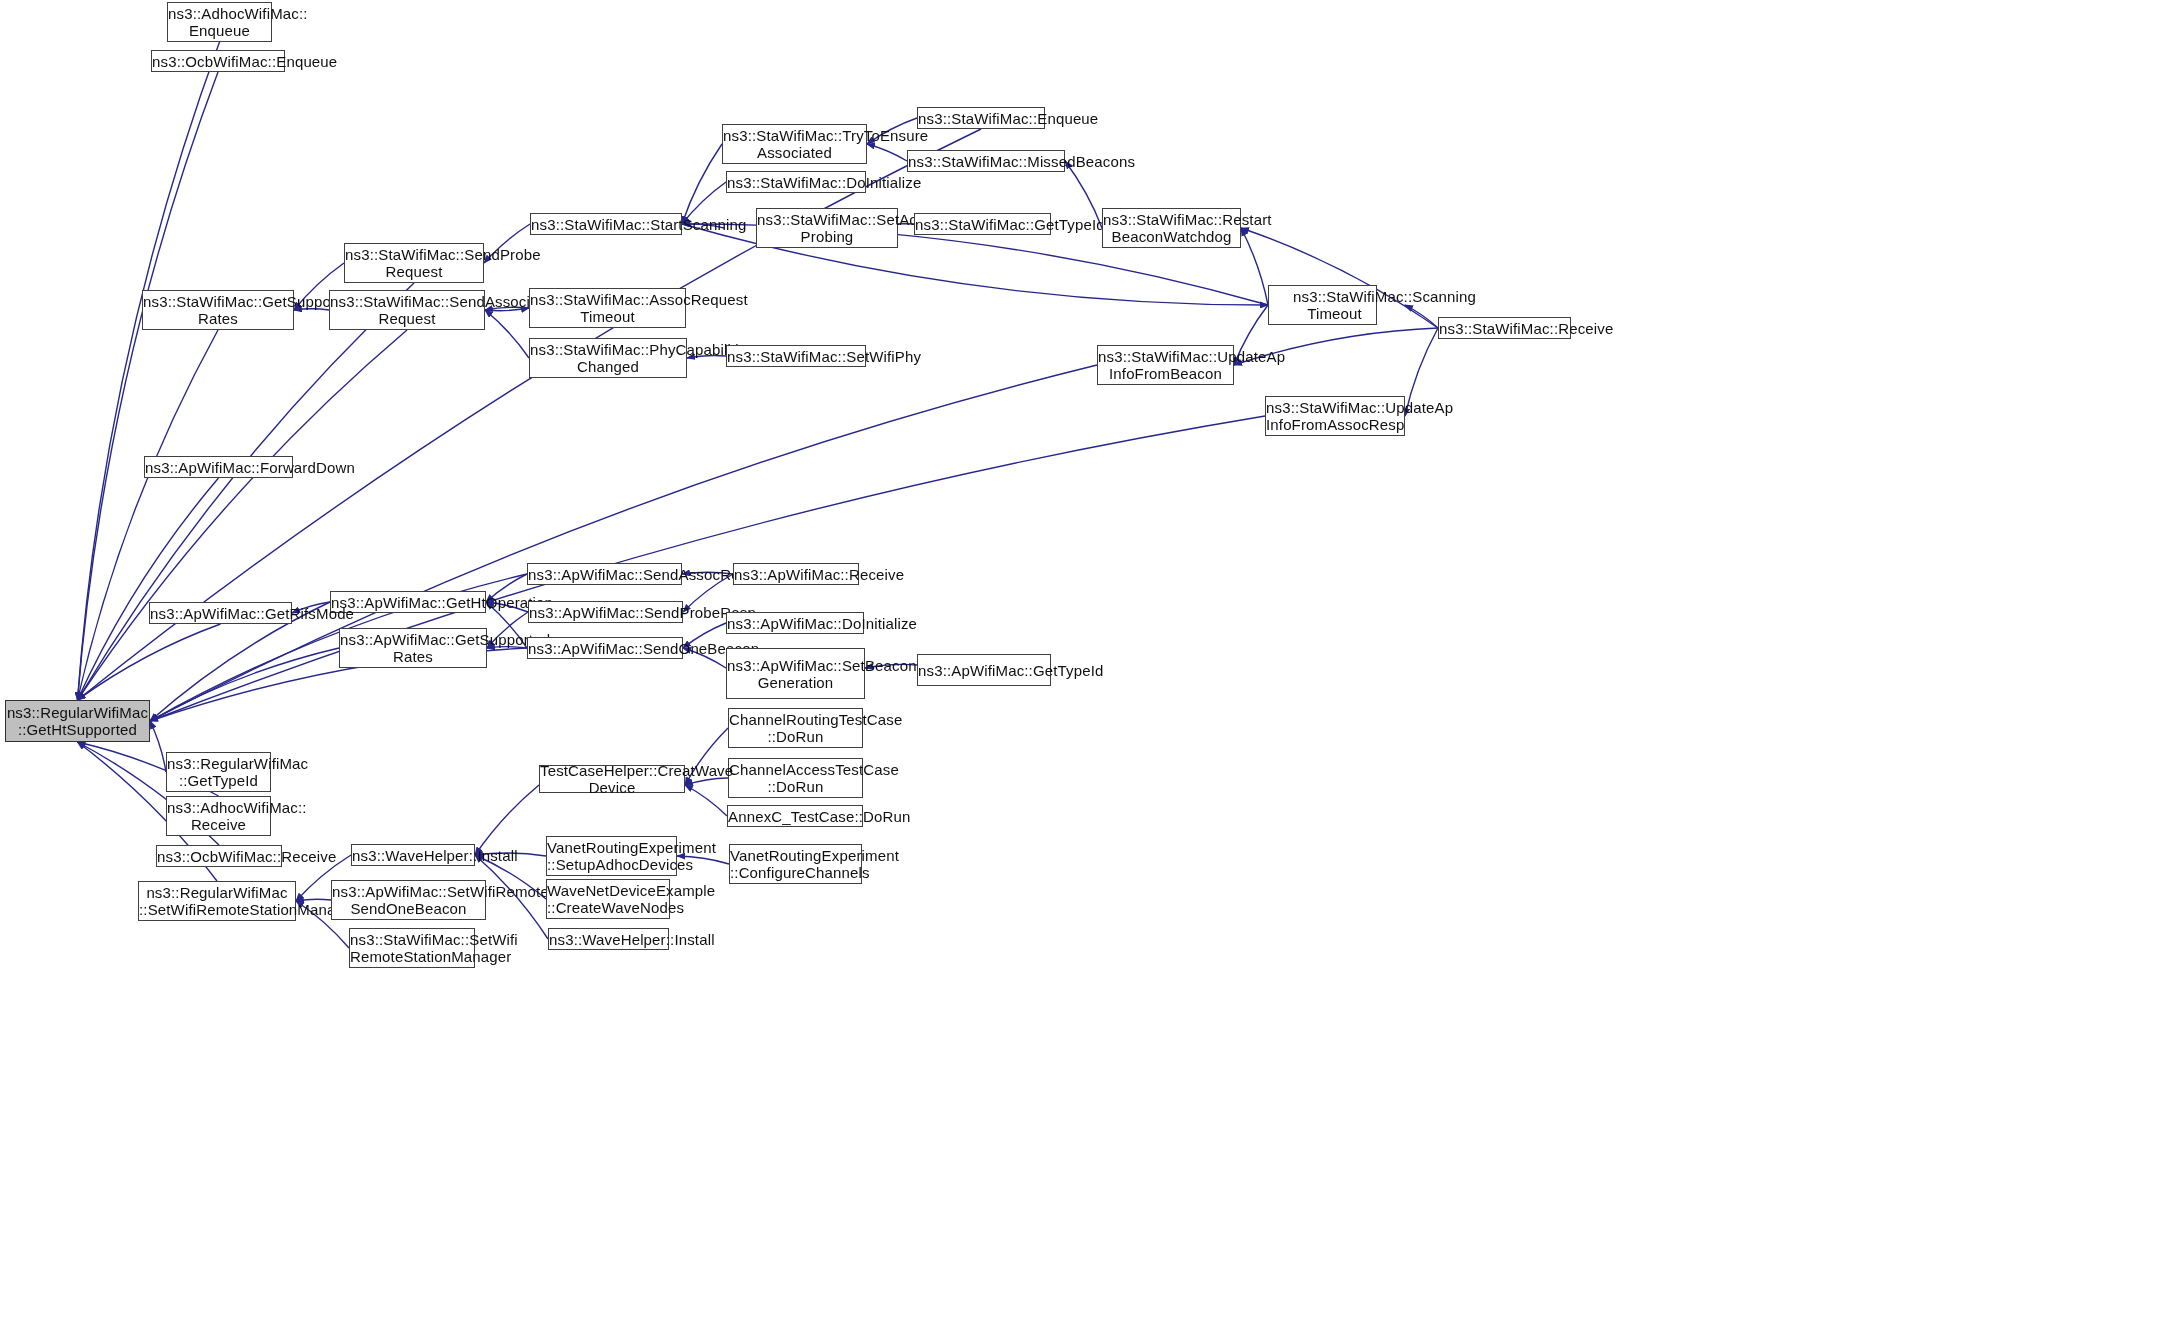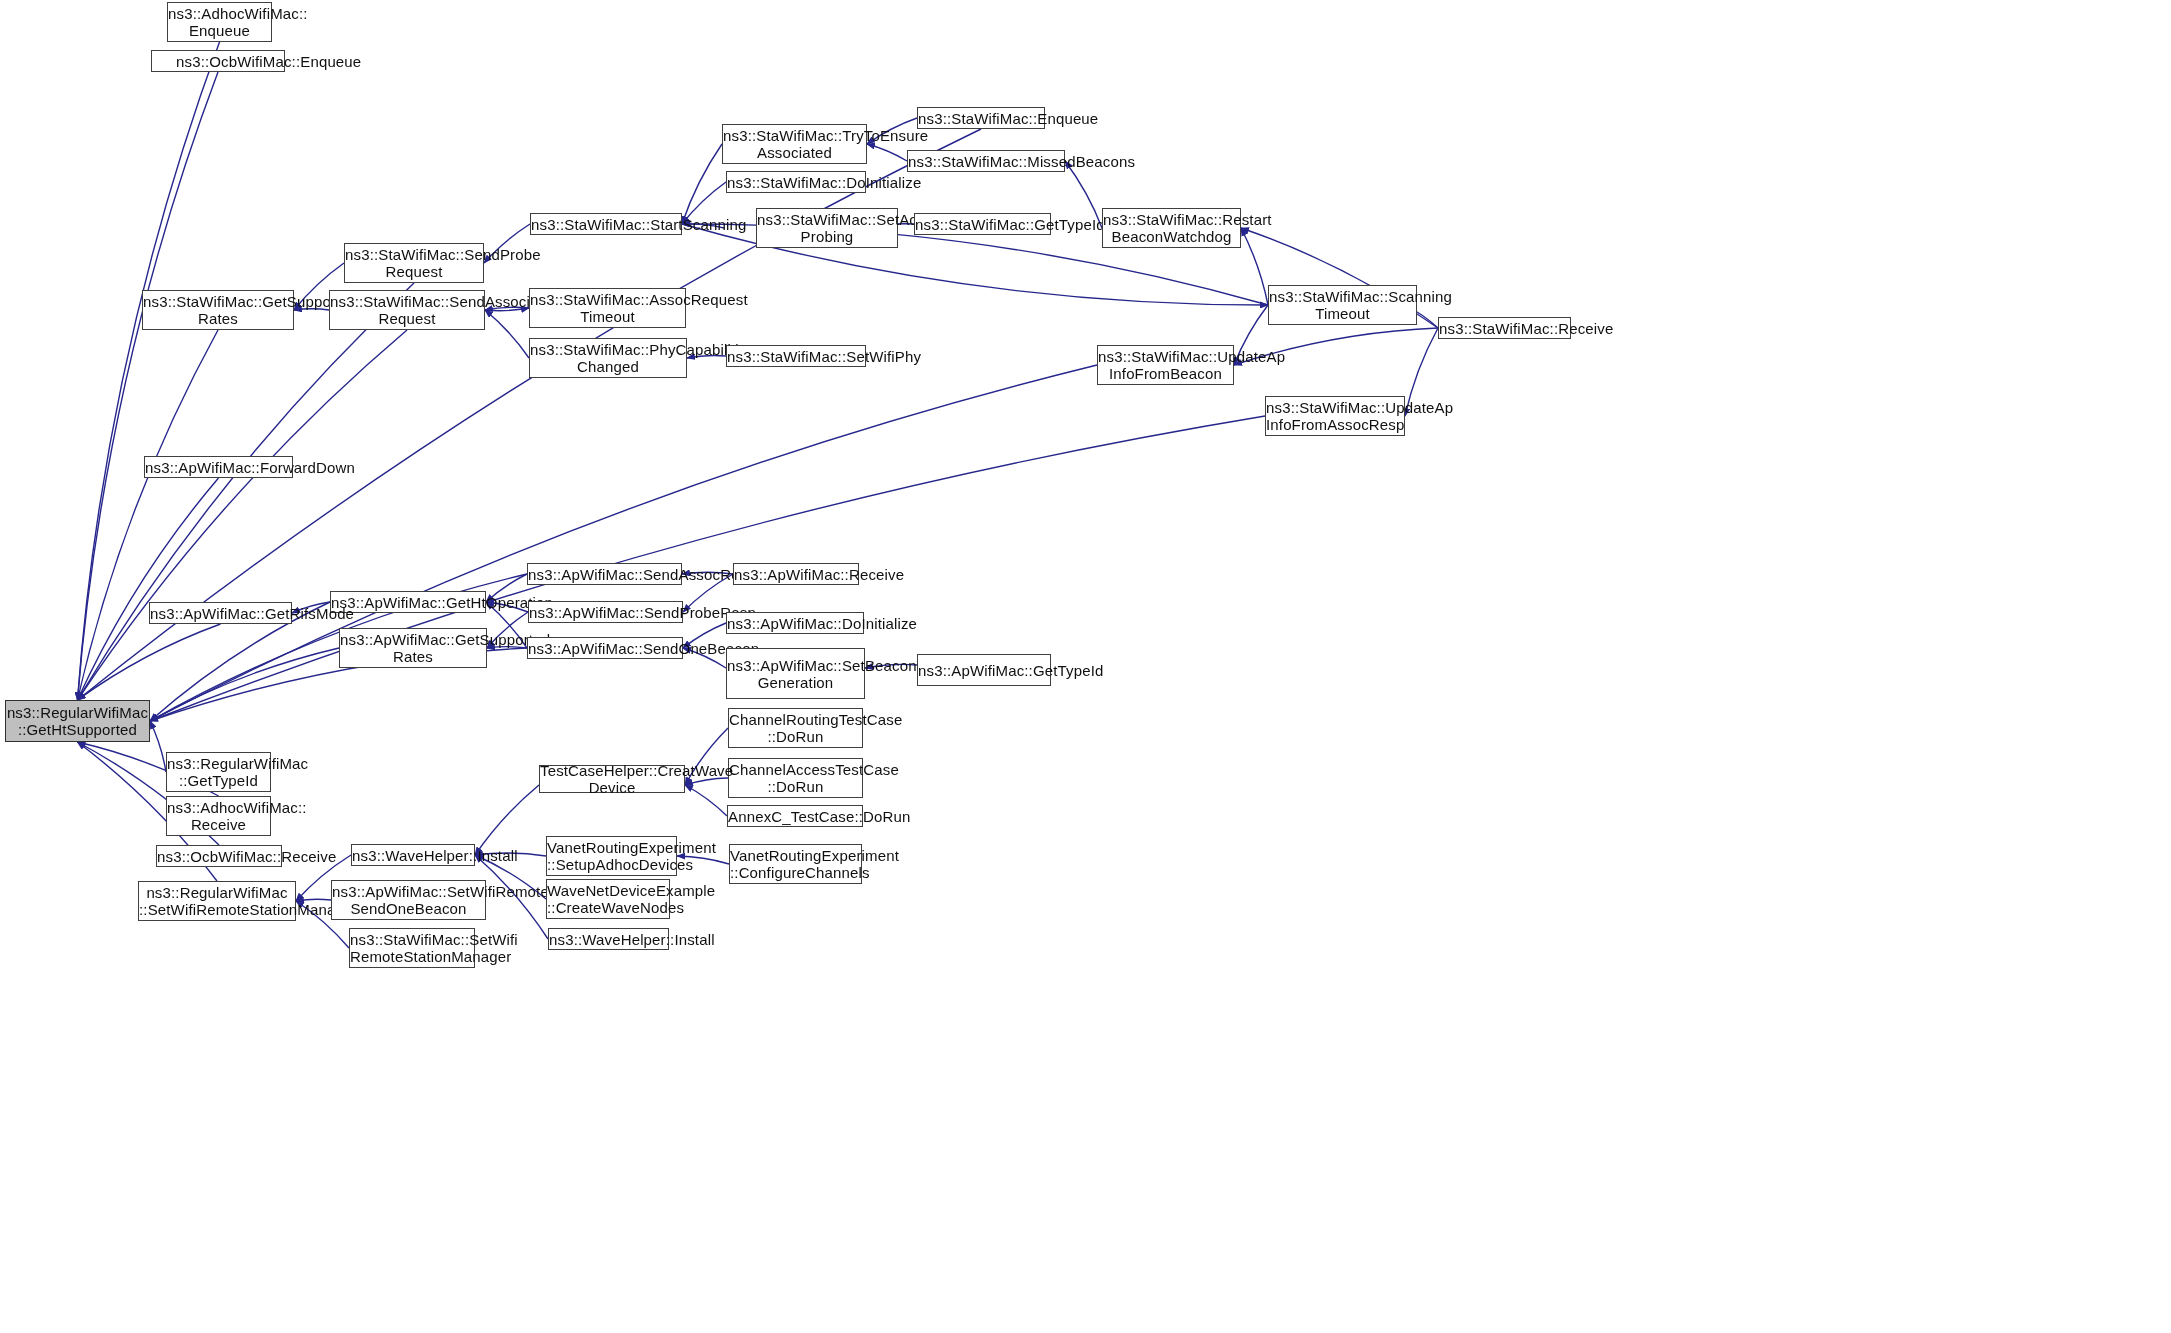--- a/index.html
+++ b/index.html
@@ -123,41 +123,41 @@
         <path d="M546,899 Q513.58,872.03 475,855" fill="none" stroke="#26268c" stroke-width="1.4" marker-end="url(#arrow)"></path>
         <path d="M349,948 Q325.79,920.79 296,901" fill="none" stroke="#26268c" stroke-width="1.4" marker-end="url(#arrow)"></path>
         <path d="M548,939 Q517.38,891.89 475,855" fill="none" stroke="#26268c" stroke-width="1.4" marker-end="url(#arrow)"></path>
       </g>
   </svg>
   <div id="node-group">
       <div class="node center" style="left: 5px; top: 700px; width: 145px; height: 42px;"><span class="node-label">ns3::RegularWifiMac
 ::GetHtSupported</span></div>
       <div class="node" style="left: 167px; top: 2px; width: 105px; height: 40px;"><span class="node-label">ns3::AdhocWifiMac::
 Enqueue</span></div>
-      <div class="node" style="left: 151px; top: 50px; width: 134px; height: 22px; padding-left: 24px;"><span class="node-label">ns3::OcbWifiMac::Enqueue</span></div>
+      <div class="node" style="left: 151px; top: 50px; width: 134px; height: 22px;"><span class="node-label">ns3::OcbWifiMac::Enqueue</span></div>
       <div class="node" style="left: 917px; top: 107px; width: 128px; height: 22px;"><span class="node-label">ns3::StaWifiMac::Enqueue</span></div>
       <div class="node" style="left: 722px; top: 124px; width: 145px; height: 40px;"><span class="node-label">ns3::StaWifiMac::TryToEnsure
 Associated</span></div>
       <div class="node" style="left: 907px; top: 150px; width: 158px; height: 22px;"><span class="node-label">ns3::StaWifiMac::MissedBeacons</span></div>
       <div class="node" style="left: 726px; top: 171px; width: 140px; height: 22px;"><span class="node-label">ns3::StaWifiMac::DoInitialize</span></div>
       <div class="node" style="left: 530px; top: 213px; width: 152px; height: 22px;"><span class="node-label">ns3::StaWifiMac::StartScanning</span></div>
       <div class="node" style="left: 724px; top: 208px; width: 142px; height: 40px; margin-left: 32px;"><span class="node-label">ns3::StaWifiMac::SetActive
 Probing</span></div>
       <div class="node" style="left: 914px; top: 213px; width: 137px; height: 22px;"><span class="node-label">ns3::StaWifiMac::GetTypeId</span></div>
       <div class="node" style="left: 1102px; top: 208px; width: 139px; height: 40px;"><span class="node-label">ns3::StaWifiMac::Restart
 BeaconWatchdog</span></div>
       <div class="node" style="left: 344px; top: 243px; width: 140px; height: 40px;"><span class="node-label">ns3::StaWifiMac::SendProbe
 Request</span></div>
       <div class="node" style="left: 142px; top: 290px; width: 152px; height: 40px;"><span class="node-label">ns3::StaWifiMac::GetSupported
 Rates</span></div>
       <div class="node" style="left: 329px; top: 290px; width: 156px; height: 40px;"><span class="node-label">ns3::StaWifiMac::SendAssociation
 Request</span></div>
       <div class="node" style="left: 529px; top: 288px; width: 157px; height: 40px;"><span class="node-label">ns3::StaWifiMac::AssocRequest
 Timeout</span></div>
-      <div class="node" style="left: 1268px; top: 285px; width: 149px; height: 40px;"><span class="node-label">ns3::StaWifiMac::Scanning
+      <div class="node" style="left: 1268px; top: 285px; width: 109px; height: 40px; padding-left: 24px;"><span class="node-label">ns3::StaWifiMac::Scanning
 Timeout</span></div>
       <div class="node" style="left: 1438px; top: 317px; width: 133px; height: 22px;"><span class="node-label">ns3::StaWifiMac::Receive</span></div>
       <div class="node" style="left: 529px; top: 338px; width: 158px; height: 40px;"><span class="node-label">ns3::StaWifiMac::PhyCapabilities
 Changed</span></div>
       <div class="node" style="left: 726px; top: 345px; width: 140px; height: 22px;"><span class="node-label">ns3::StaWifiMac::SetWifiPhy</span></div>
       <div class="node" style="left: 1097px; top: 345px; width: 137px; height: 40px;"><span class="node-label">ns3::StaWifiMac::UpdateAp
 InfoFromBeacon</span></div>
       <div class="node" style="left: 1265px; top: 396px; width: 140px; height: 40px;"><span class="node-label">ns3::StaWifiMac::UpdateAp
 InfoFromAssocResp</span></div>
       <div class="node" style="left: 144px; top: 456px; width: 149px; height: 22px;"><span class="node-label">ns3::ApWifiMac::ForwardDown</span></div>

